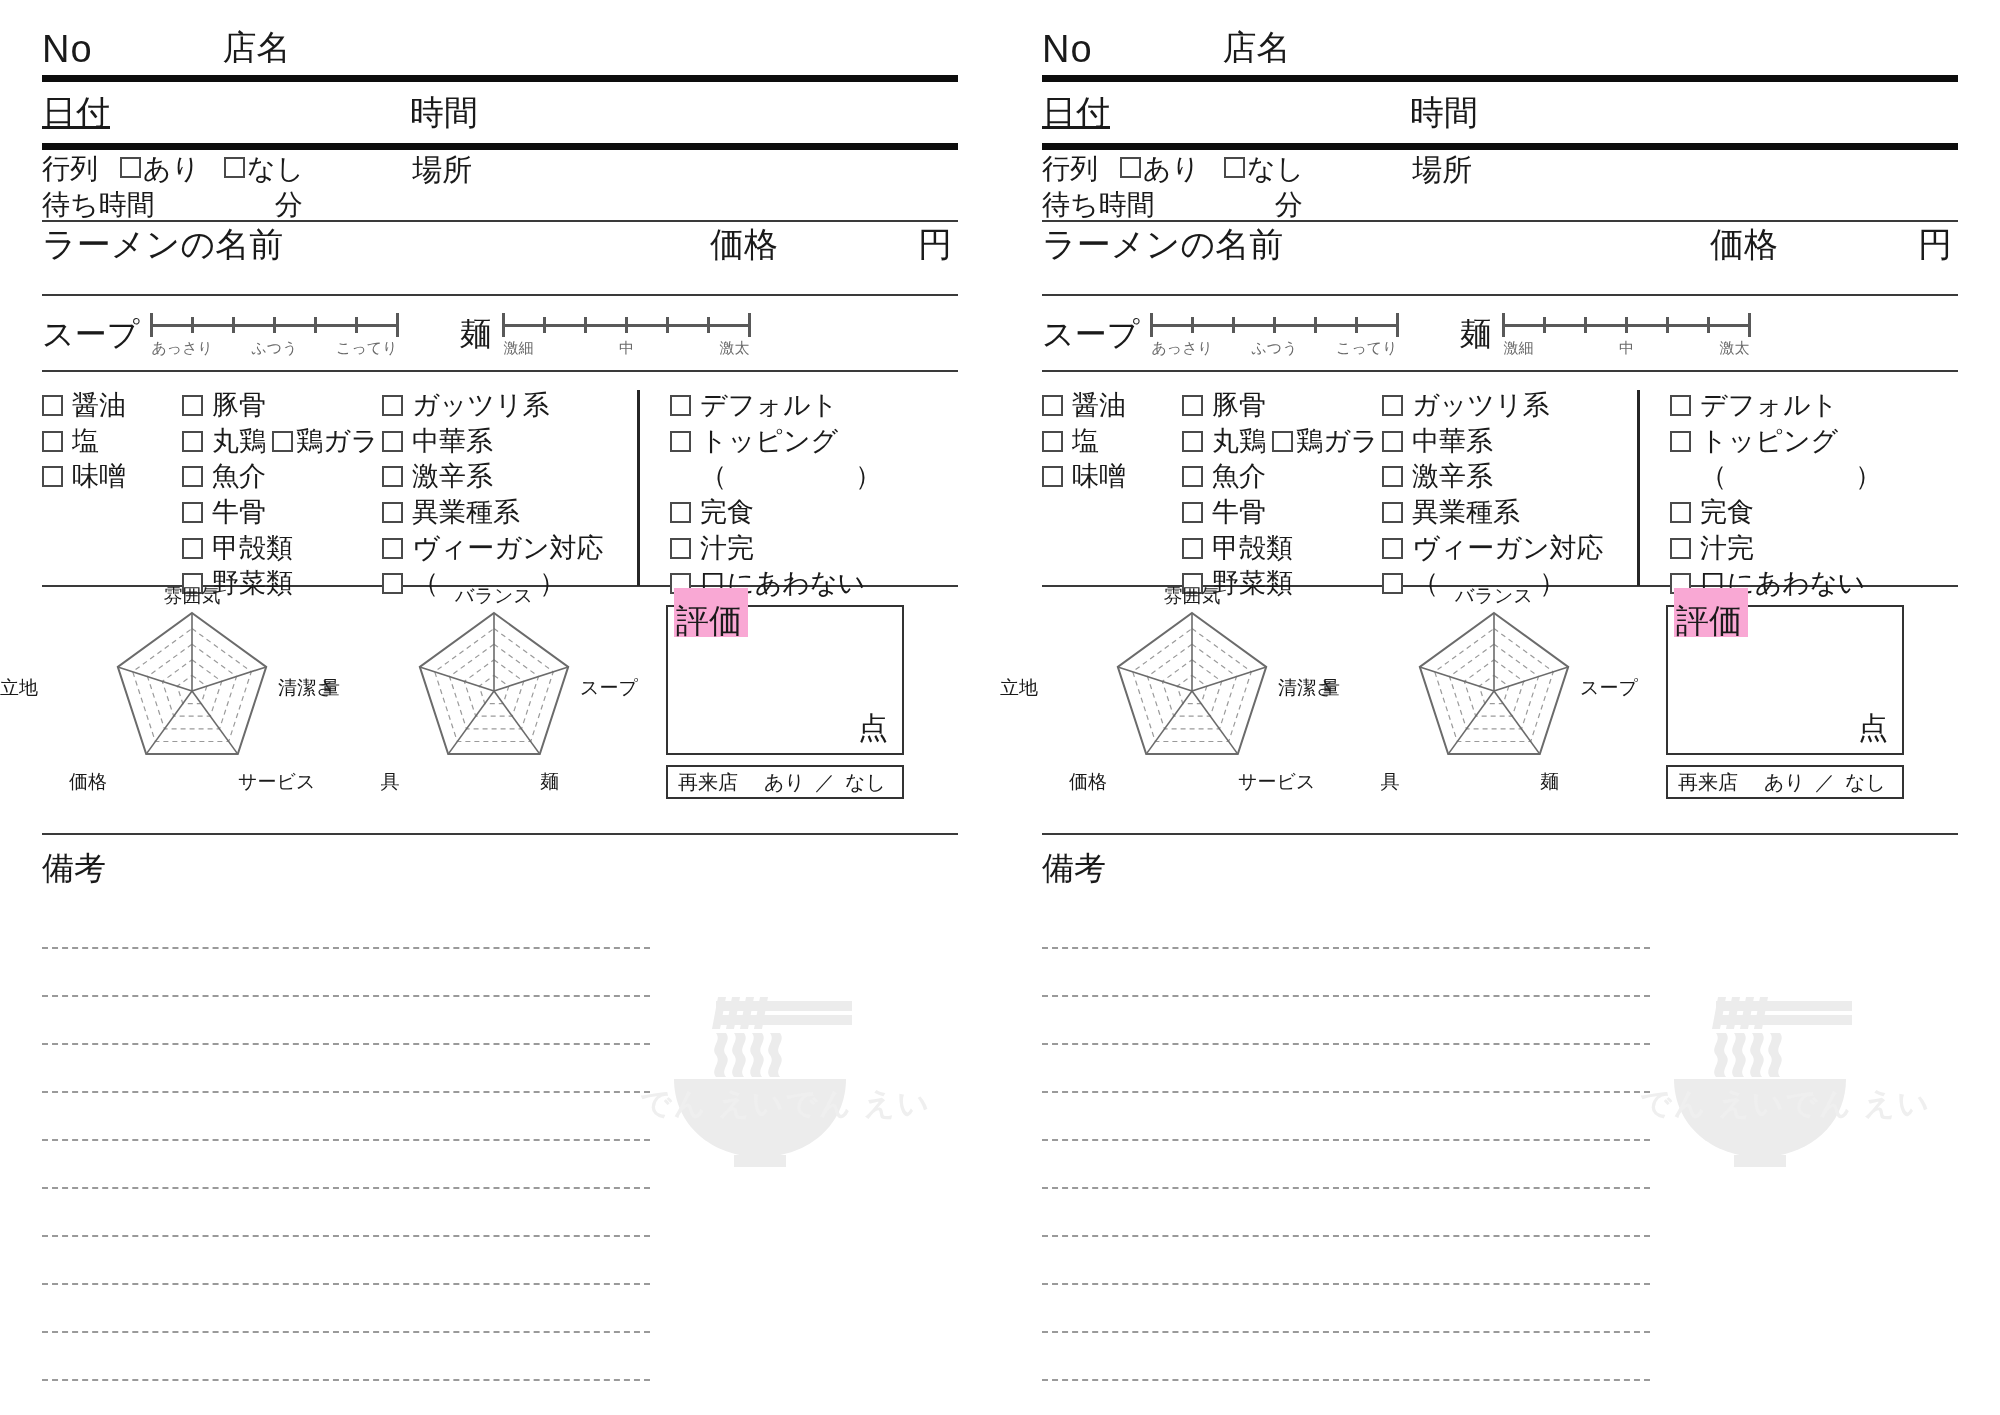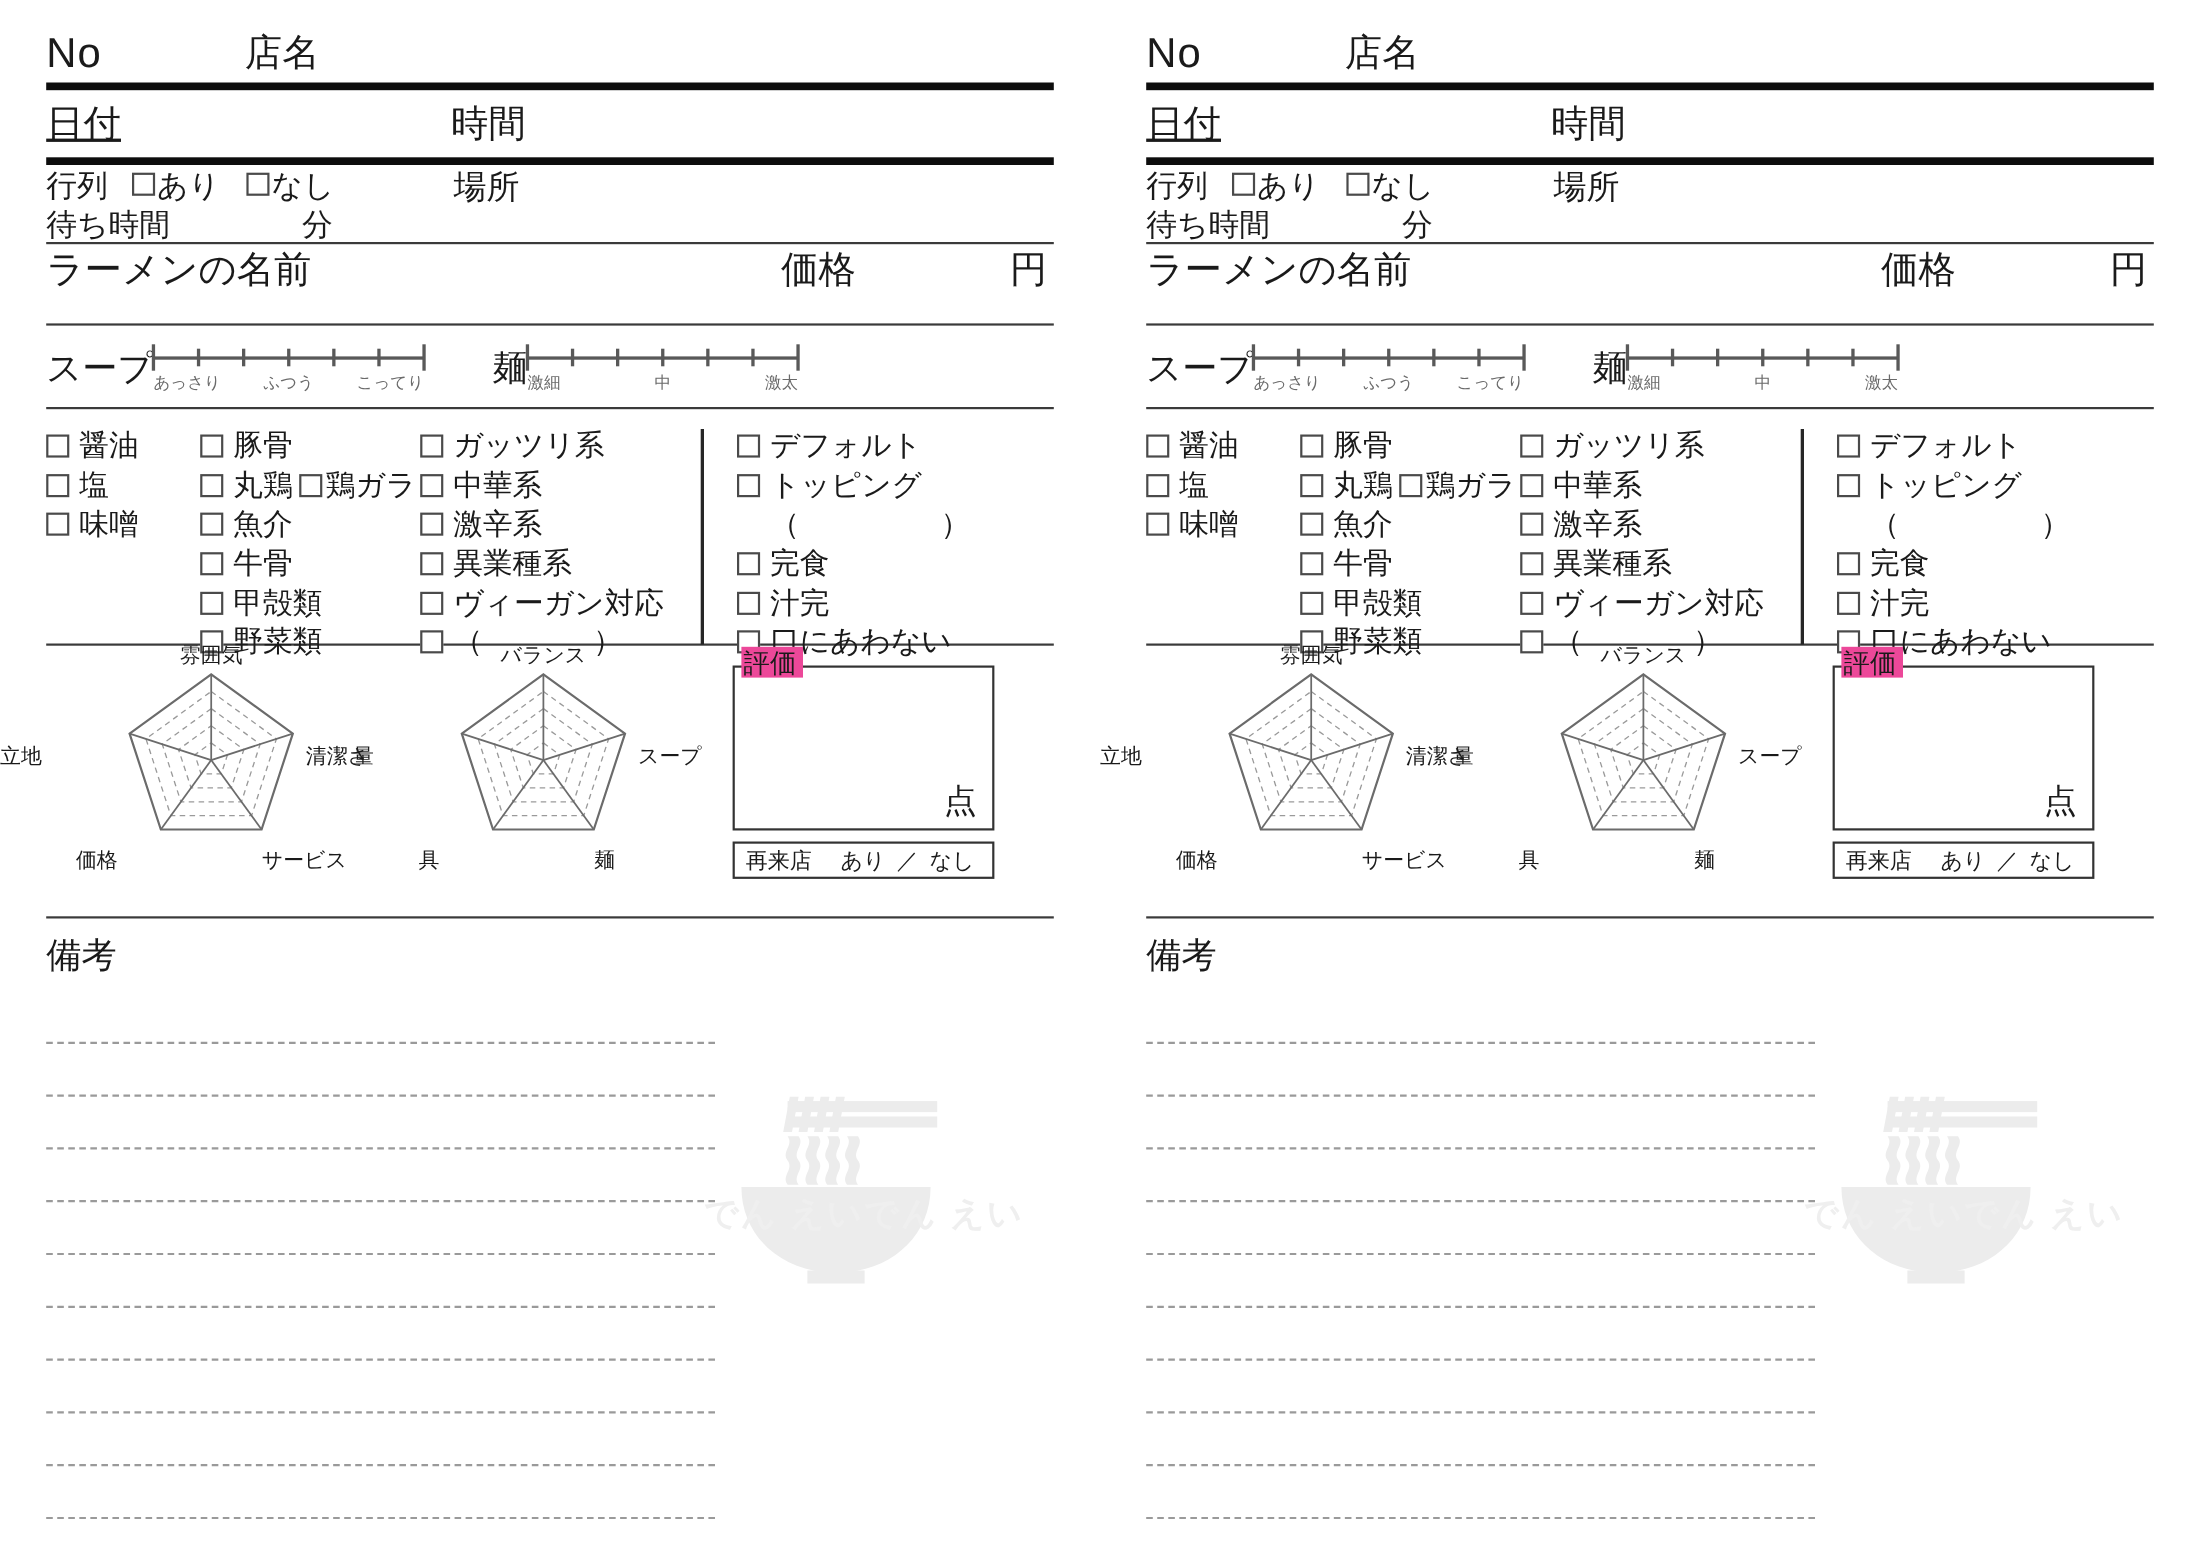--- a/index.html
+++ b/index.html
@@ -79,21 +79,21 @@
   .scale-group {
     display: flex;
     align-items: flex-start;
   }
   .scale-title {
     font-size: 32px;
     line-height: 1;
     padding-top: 6px;
     white-space: nowrap;
   }
-  .ruler-wrap { position: relative; }
+  .ruler-wrap { margin-left: 12px; position: relative; }
   .ruler {
     position: relative;
     height: 26px;
   }
   .ruler .axis {
     position: absolute;
     top: 12px; left: 0;
     height: 3px;
     background: #595959;
     width: 100%;
@@ -179,23 +179,23 @@
   }
   .rating-box {
     position: relative;
     height: 150px;
     border: 2.5px solid #333;
     background: #fff;
   }
   .rating-legend {
     position: absolute;
     top: -19px; left: 6px;
-    background: #ec4899;
-    padding: 4px 6px 0 2px;
-    font-size: 24px;
+    background: #f9a8d4;
+    padding: 16px 6px 0 2px;
+    font-size: 33px;
     line-height: 1;
   }
   .rating-ten {
     position: absolute;
     right: 14px; bottom: 4px;
     font-size: 30px;
   }
   .revisit {
     margin-top: 10px;
     border: 2.5px solid #333;

